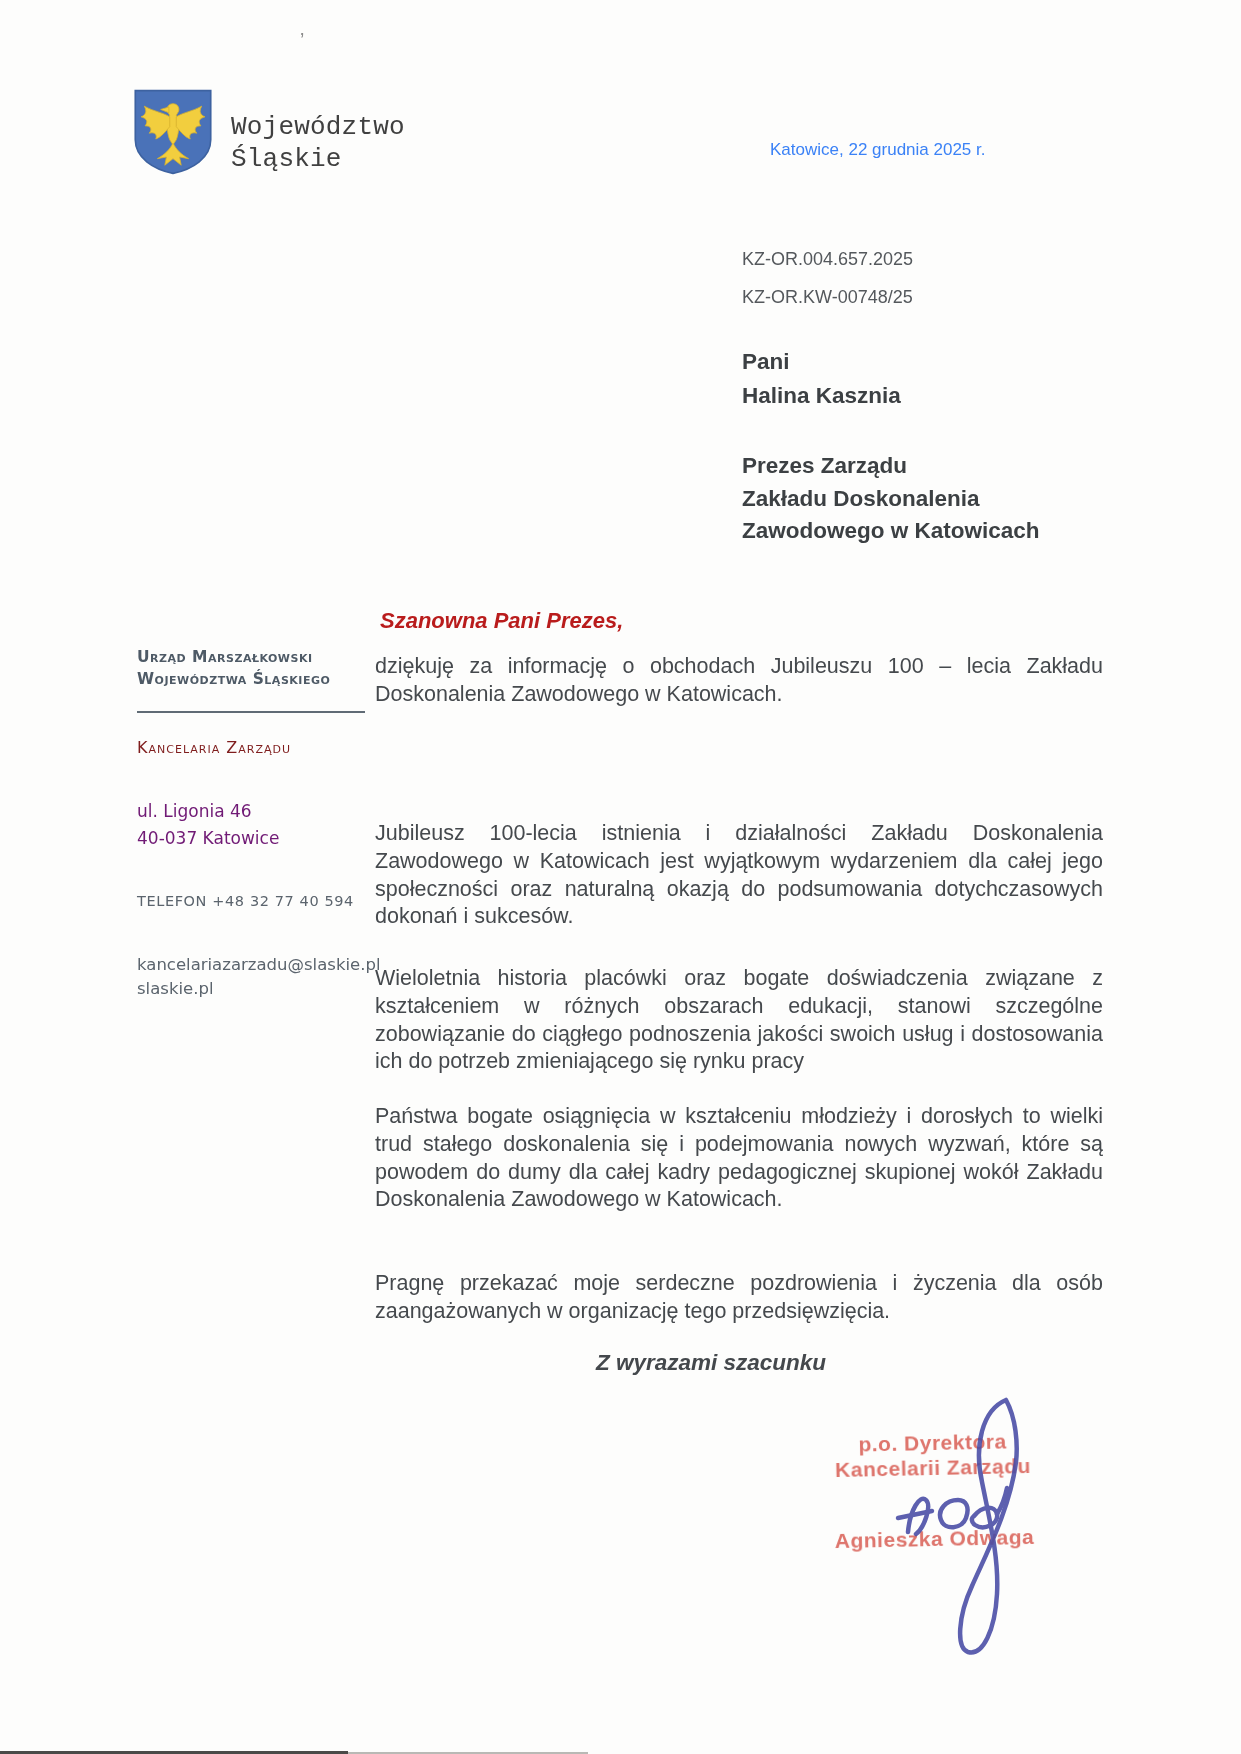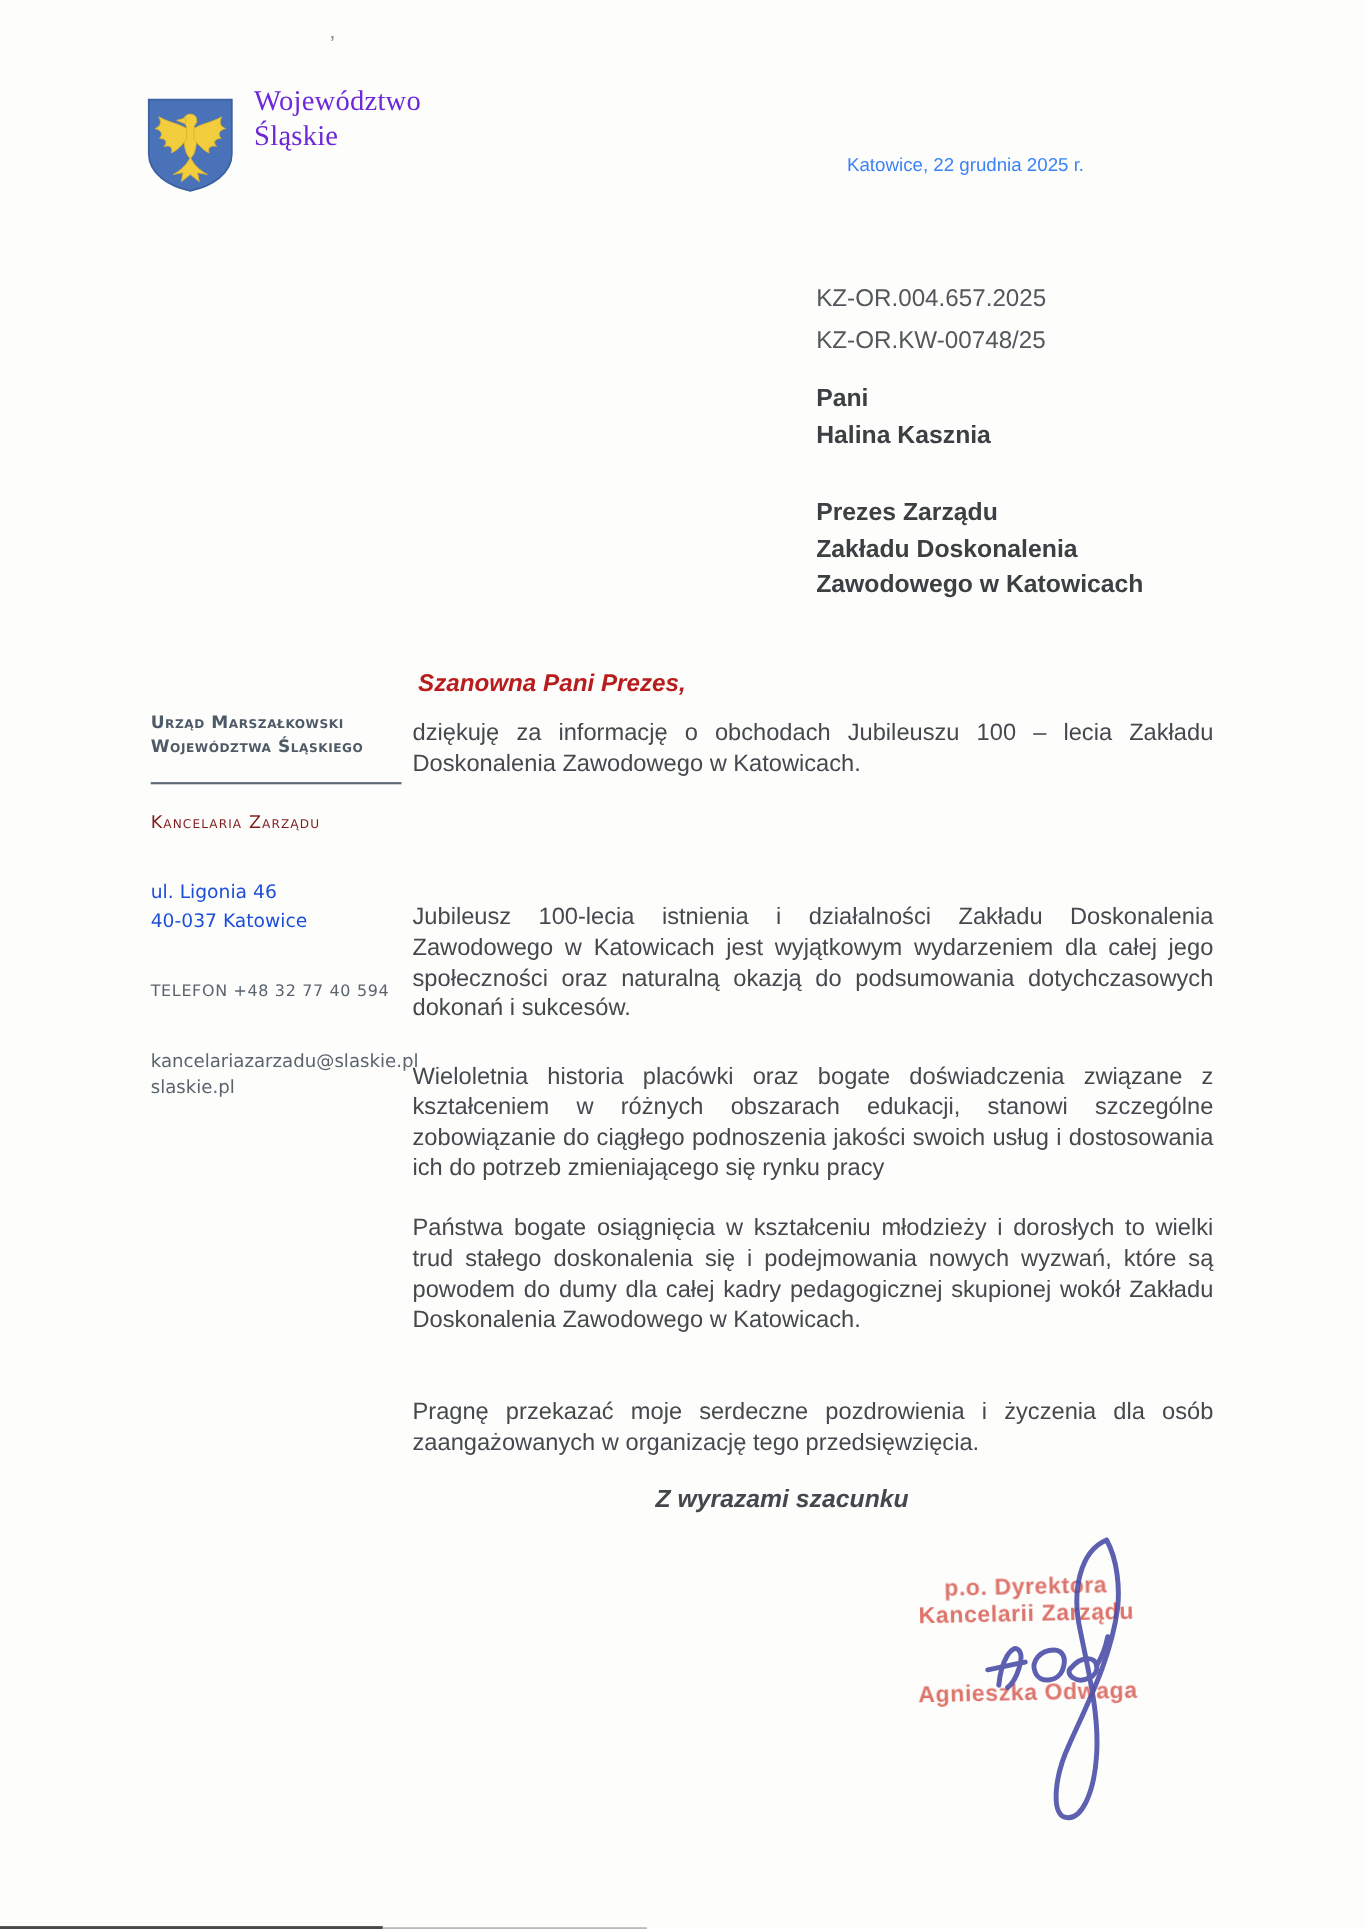--- a/index.html
+++ b/index.html
@@ -4,37 +4,37 @@
 <style>
   html,body{margin:0;padding:0;background:#8a8a8a;}
   .page{
     position:relative;width:1241px;height:1754px;margin:0 auto;
     background:#fdfdfc;overflow:hidden;
     font-family:"Liberation Sans",sans-serif;color:#43474b;
   }
   
   .crest{position:absolute;left:132px;top:88px;width:82px;height:88px;}
   .org-name{
-    position:absolute;left:231px;top:76px;
-    font-family:Liberation Serif, serif;font-size:26px;line-height:32px;
-    color:#6d28d9;font-weight:500;letter-spacing:0.2px;
+    position:absolute;left:231px;top:111px;
+    font-family:Liberation Mono, monospace;font-size:26px;line-height:32px;
+    color:#404040;font-weight:500;letter-spacing:0.2px;
   }
   .speck{position:absolute;left:300px;top:30px;font-size:20px;color:#8a8a8a;}
   
   .date-line{position:absolute;left:740px;top:140px;font-size:17px;color:#3b82f6;margin-left:30px;}
-  .refs{position:absolute;left:742px;top:240px;font-size:22px;line-height:38px;color:#54585c;margin-top:12px;}
+  .refs{position:absolute;left:742px;top:240px;font-size:18px;line-height:38px;color:#54585c;}
   .addressee{position:absolute;left:742px;top:345px;font-size:22.5px;line-height:34px;font-weight:bold;color:#3c4043;}
   .position-block{position:absolute;left:742px;top:450px;font-size:22.5px;line-height:32.5px;font-weight:bold;color:#3c4043;}
   
   .sidebar{position:absolute;left:137px;top:0;width:235px;color:#576069;font-family:"DejaVu Sans",sans-serif;}
   .side-office{position:absolute;left:0;top:646px;width:235px;font-size:15.5px;line-height:22px;font-weight:bold;
     font-variant:small-caps;letter-spacing:0.5px;color:#4e5a66;}
   .side-divider{position:absolute;left:0;top:711px;width:228px;border-top:2px solid #606b75;}
   .side-dept{position:absolute;left:0;top:738px;font-size:16px;font-variant:small-caps;letter-spacing:1px;color:#7f1d1d;}
-  .side-addr{position:absolute;left:0;top:798px;font-size:17px;line-height:27px;color:#1d4ed8;}
+  .side-addr{position:absolute;left:0;top:798px;font-size:17px;line-height:27px;color:#701a75;}
   .side-phone{position:absolute;left:0;top:893px;font-size:14.5px;letter-spacing:0.6px;color:#5b646d;}
   .side-mail{position:absolute;left:0;top:953px;font-size:16.5px;line-height:24px;color:#5b646d;}
   
   .salutation{position:absolute;left:380px;top:608px;font-size:22px;font-weight:bold;font-style:italic;color:#b91c1c;}
   .bpar{position:absolute;left:375px;width:728px;margin:0;font-size:21.5px;line-height:27.8px;
     text-align:justify;color:#45494d;}
   .p0{top:653px;} .p1{top:740px;} .p2{top:820px;} .p3{top:965px;} .p4{top:1103px;} .p5{top:1270px;}
   .closing{position:absolute;left:375px;top:1350px;width:728px;margin:0;text-align:center;padding-right:56px;
     box-sizing:border-box;font-size:22.5px;font-weight:bold;font-style:italic;color:#44484c;}
   

